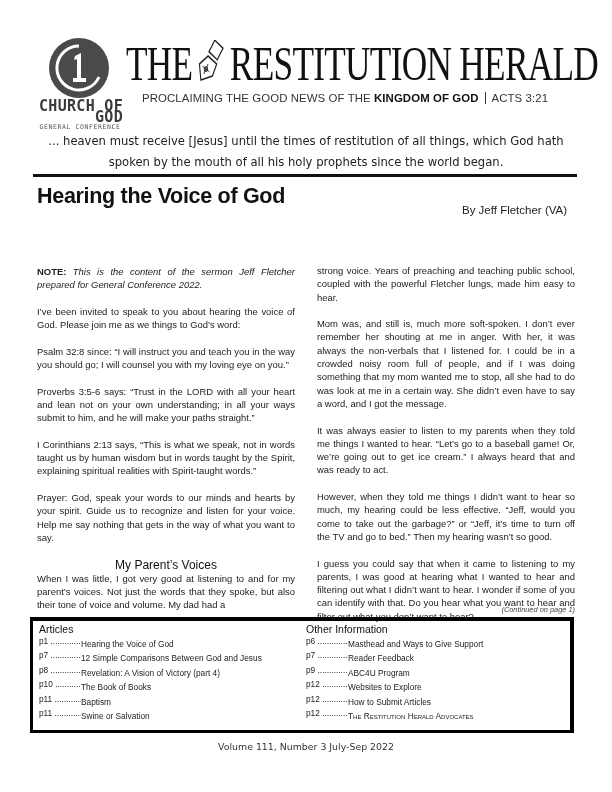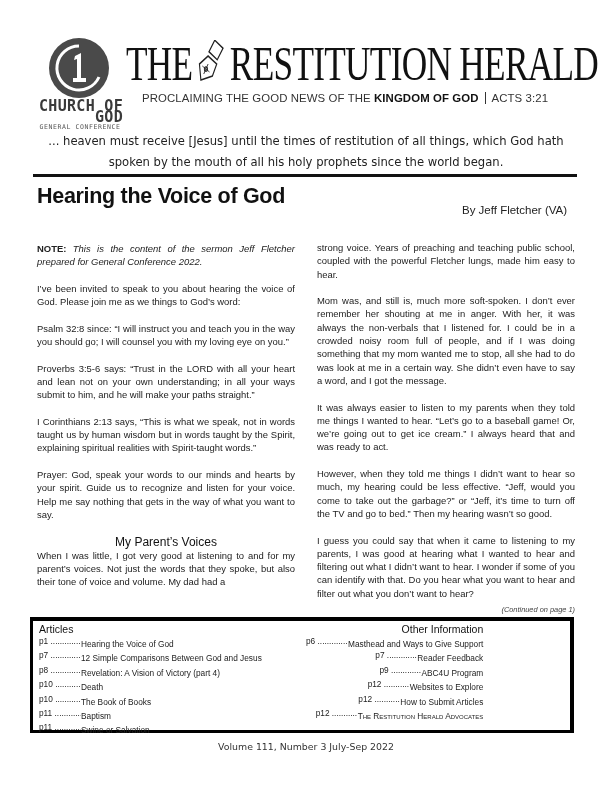--- a/index.html
+++ b/index.html
@@ -20,34 +20,34 @@
   .tagline b { color:#111; }
   .tagline .sep { display:inline-block; width:1px; height:12px; background:#333; vertical-align:-2px; margin:0 6px; }
 
   .verse { left:40px; top:131px; width:532px; text-align:center; font-family:"DejaVu Sans", sans-serif; font-size:11.6px; line-height:21px; color:#222; }
 
   .rule-top { left:33px; top:174px; width:544px; height:3px; background:#111; }
 
   .headline { left:37px; top:184px; font-family:"Liberation Sans", sans-serif; font-weight:bold; font-size:21.5px; color:#111; letter-spacing:-0.3px; }
   .byline { left:462px; top:204px; font-family:"Liberation Sans", sans-serif; font-size:11.5px; color:#222; }
 
-  .col { font-family:"Liberation Sans", sans-serif; font-size:9.45px; line-height:13.3px; color:#222; text-align:justify; }
+  .col { font-family:"Liberation Sans", sans-serif; font-size:9.45px; line-height:13.3px; color:#222; text-align:justify;margin-top:23px; }
   .col p { margin:0 0 13.3px 0; }
   .col1 { left:37px; top:242px; width:258px; }
   .col2 { left:317px; top:241px; width:258px; }
   .col .note-i { font-style:italic; }
   .sub { text-align:center; font-size:12px; font-weight:normal; margin:0; line-height:14px; color:#111; }
   .col p.after-sub { margin-top:0; }
   .cont { left:470px; top:605px; width:105px; text-align:right; font-family:"Liberation Sans", sans-serif; font-size:7.4px; font-style:italic; color:#444; }
 
   
   .toc { left:30px; top:617px; width:537px; height:109px; border:3px solid #000; border-top-width:4px; border-right-width:4px; }
   .toc-col { position:absolute; top:2px; font-family:"Liberation Sans", sans-serif; font-size:8.3px; line-height:11.2px; color:#222; }
   .toc-col.left { left:6px; }
-  .toc-col.right { left:273px;text-align:right; }
+  .toc-col.right { left:273px; }
   .toc-head { font-size:10.5px; line-height:13px; color:#111; }
   .toc-row { white-space:nowrap; }
   .toc-page { display:inline-block; width:42px; overflow:hidden; white-space:nowrap; }
   .toc-page::after { content:" ........................"; }
   .sc { font-variant:small-caps; }
 
   .footer { left:0; top:741px; width:612px; text-align:center; font-family:"DejaVu Sans", sans-serif; font-size:9.4px; color:#333; }
 </style>
 </head>
 <body>
@@ -107,21 +107,20 @@
 </div>
 
 <div class="abs cont">(Continued on page 1)</div>
 
 <div class="abs toc">
   <div class="toc-col left">
     <div class="toc-head">Articles</div>
     <div class="toc-row"><span class="toc-page">p1</span><span>Hearing the Voice of God</span></div>
     <div class="toc-row"><span class="toc-page">p7</span><span>12 Simple Comparisons Between God and Jesus</span></div>
     <div class="toc-row"><span class="toc-page">p8</span><span>Revelation: A Vision of Victory (part 4)</span></div>
-    <div class="toc-row"><span class="toc-page">p10</span><span>Death</span></div>
     <div class="toc-row"><span class="toc-page">p10</span><span>The Book of Books</span></div>
     <div class="toc-row"><span class="toc-page">p11</span><span>Baptism</span></div>
     <div class="toc-row"><span class="toc-page">p11</span><span>Swine or Salvation</span></div>
   </div>
   <div class="toc-col right">
     <div class="toc-head">Other Information</div>
     <div class="toc-row"><span class="toc-page">p6</span><span>Masthead and Ways to Give Support</span></div>
     <div class="toc-row"><span class="toc-page">p7</span><span>Reader Feedback</span></div>
     <div class="toc-row"><span class="toc-page">p9</span><span>ABC4U Program</span></div>
     <div class="toc-row"><span class="toc-page">p12</span><span>Websites to Explore</span></div>

